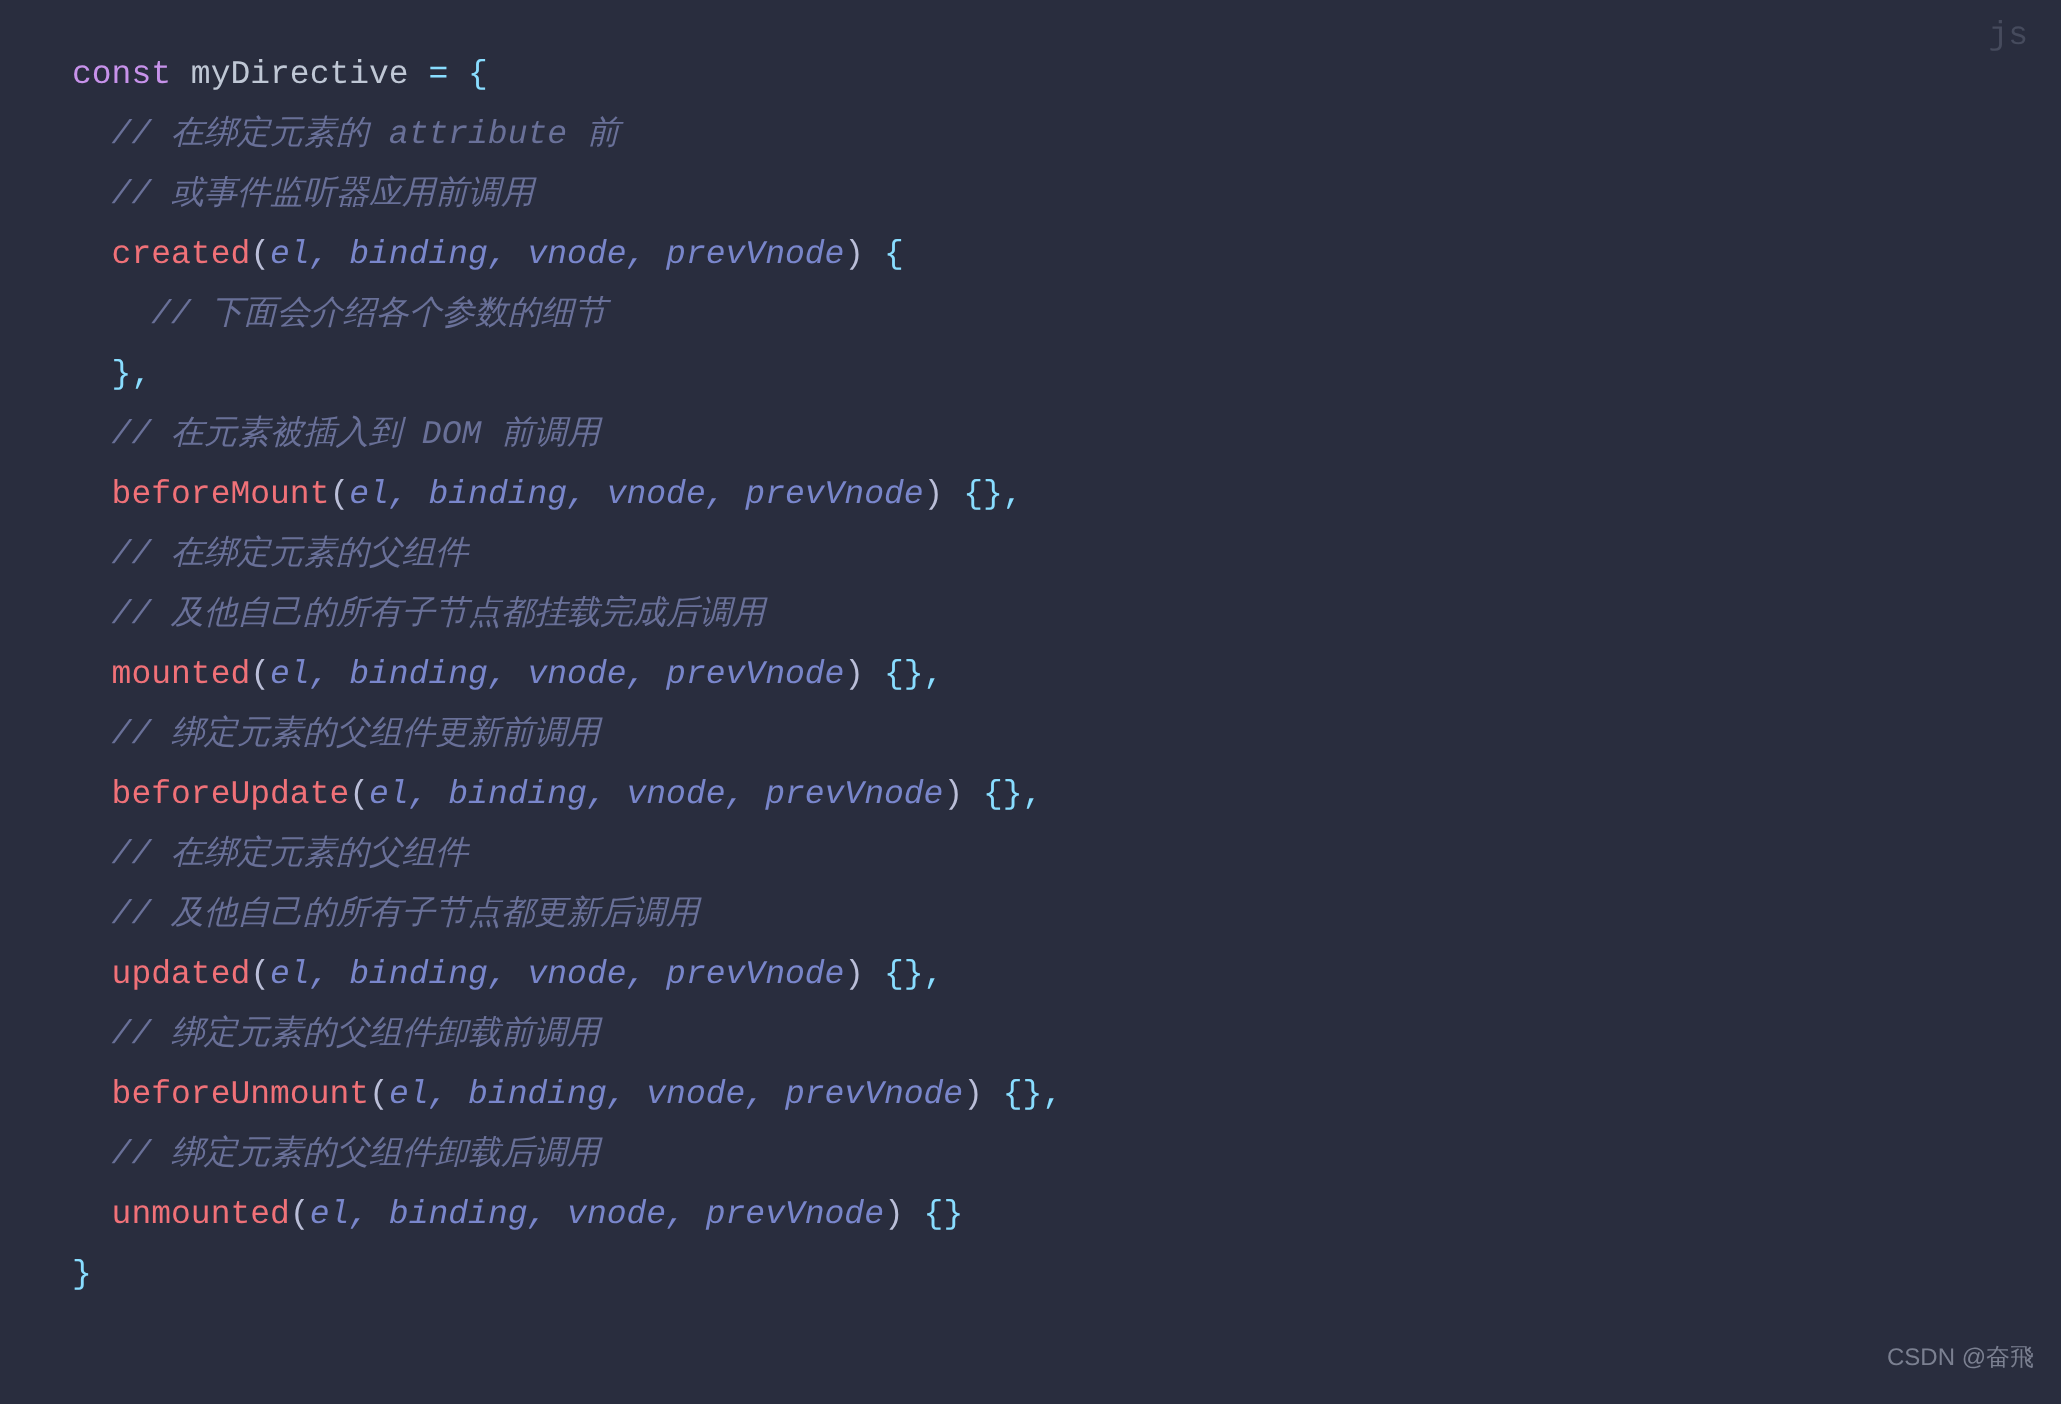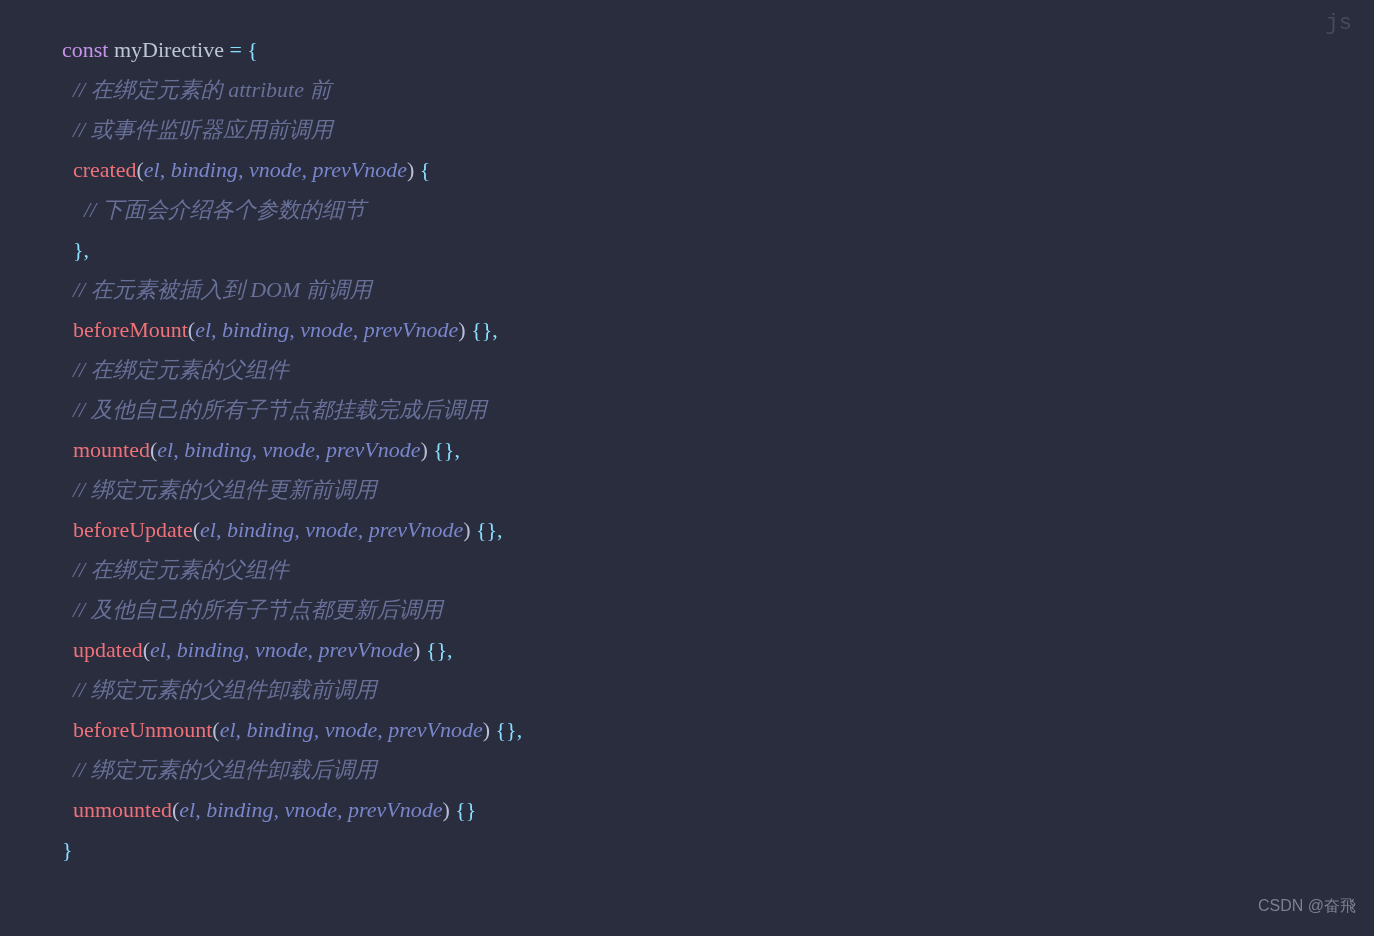--- a/index.html
+++ b/index.html
@@ -14,23 +14,22 @@
       line-height: 40px;
       padding: 30px 48px;
       position: relative;
       color: #bfc7d5;
       width: 1374px;
       height: 936px;
       border-radius: 12px;
       overflow: hidden;
     }
     pre {
-      font-family: Liberation Serif, serif;
+      font-family: Liberation Mono, monospace;
       white-space: pre;
-      margin-left: 14px;
     }
     .kw { color: #c792ea; }
     .ident { color: #bfc7d5; }
     .op { color: #89ddff; }
     .punct { color: #89ddff; }
     .paren { color: #babed8; }
     .brace { color: #89ddff; }
     .comment { color: #697098; font-style: italic; }
     .fn { color: #f07178; }
     .param { color: #7986cb; font-style: italic; }

